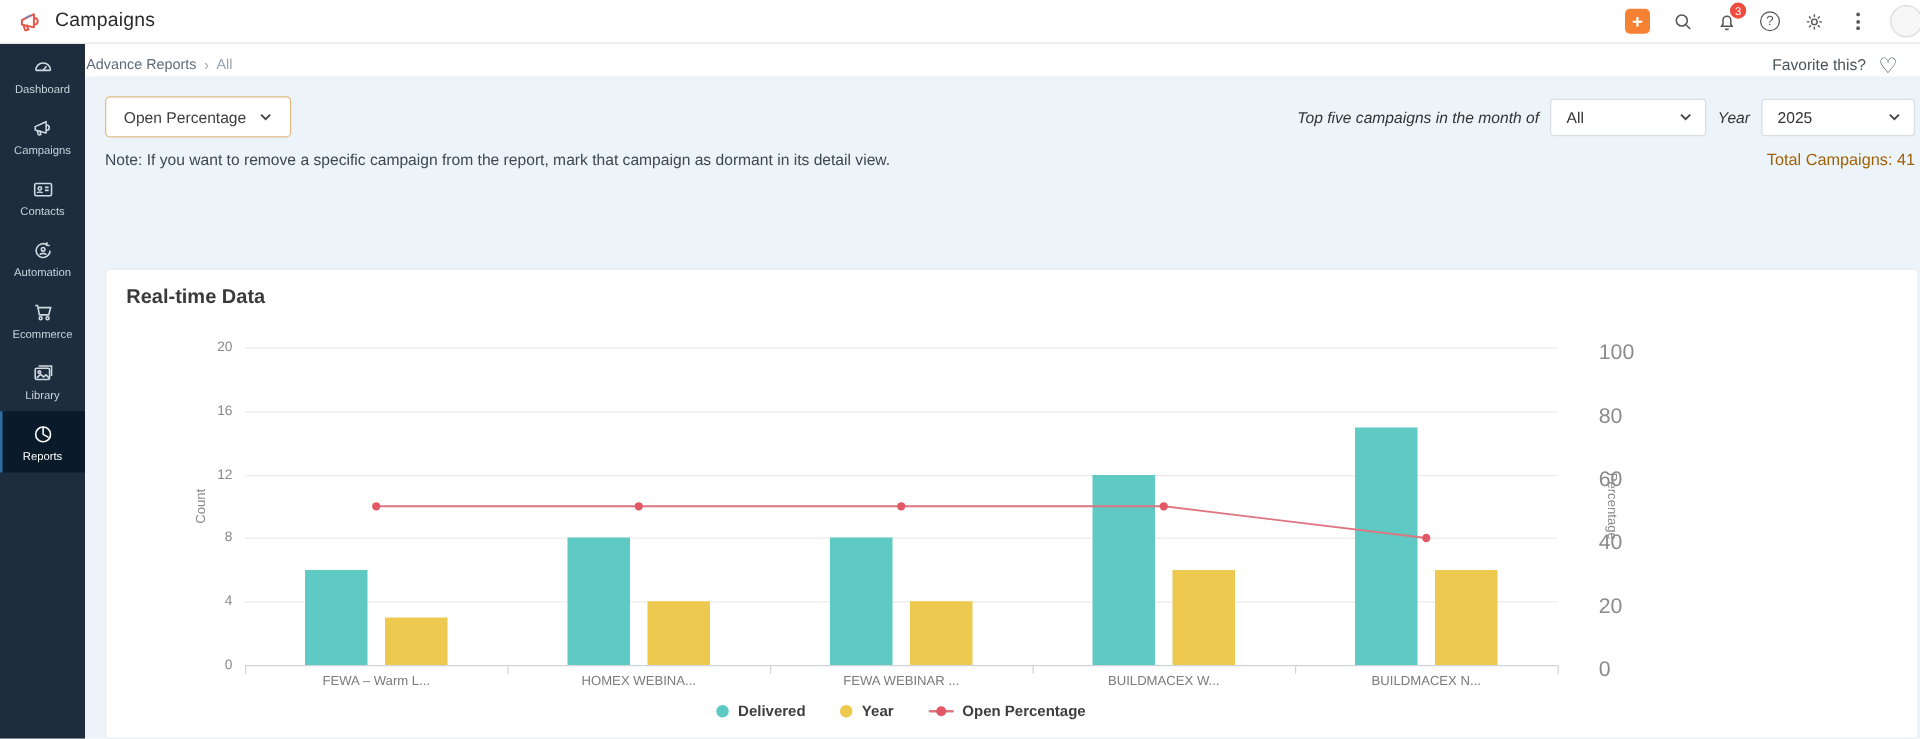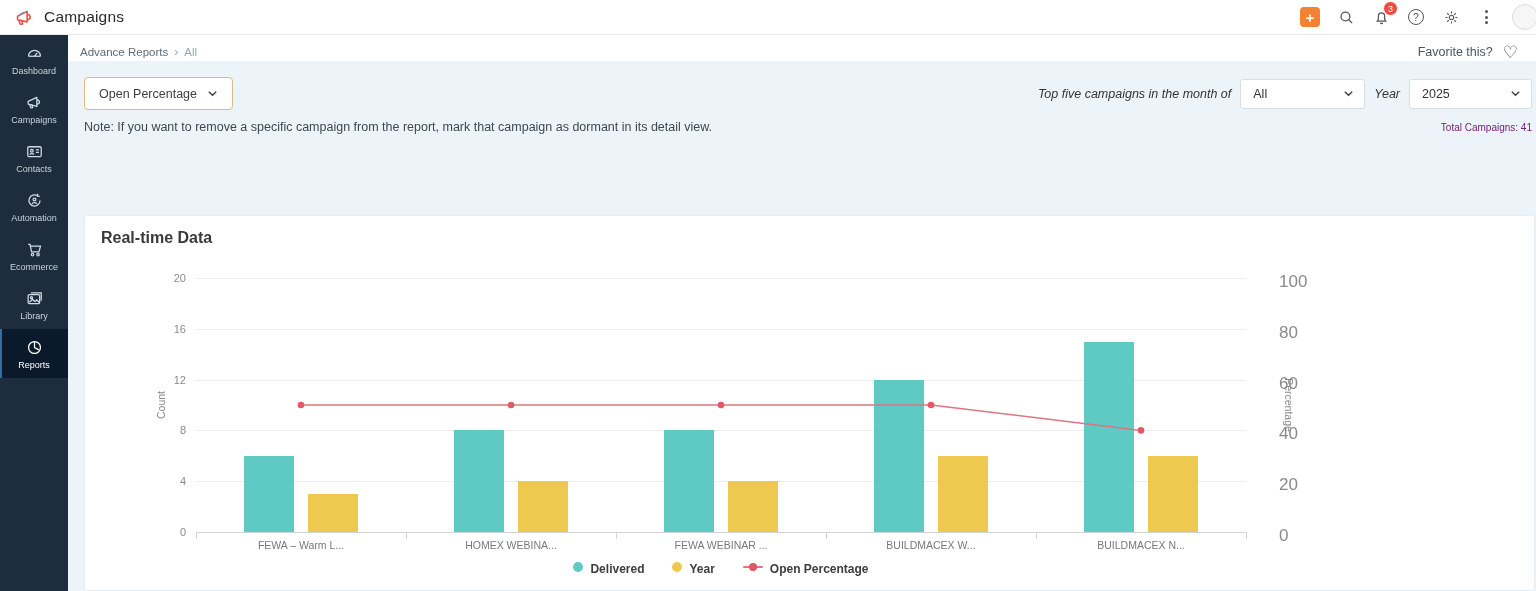--- a/index.html
+++ b/index.html
@@ -35,21 +35,21 @@
   .side-item { height:49px; display:flex; flex-direction:column; align-items:center;
                justify-content:center; gap:3px; cursor:pointer; color:#cfd9e2; }
   .side-item svg { width:19px; height:19px; }
   .side-item .slabel { font-size:9px; color:#c9d3dc; }
   .side-item.active { background:#0a1a2a; box-shadow:inset 2px 0 0 #2d6ea5; }
   .side-item.active .slabel { color:#fff; }
   .side-item.active svg { color:#fff; }
 
   
   .content { position:absolute; left:68px; top:35px; width:1468px; height:556px; background:#edf4f9; }
-  .header-white { background:#fff; padding:8px 16px 0 12px; }
+  .header-white { background:#fff; padding:8px 16px 0 1px; }
   .crumb-row { display:flex; justify-content:space-between; align-items:center; height:18px; }
   .crumbs { font-size:11.5px; color:#5f6b76; display:flex; gap:6px; align-items:center; }
   .crumb-sep { color:#a0a8b0; font-size:12px; }
   .crumb-last { color:#9aa5ad; }
   .fav-wrap { display:flex; align-items:center; gap:10px; padding-right:2px; }
   .fav-label { font-size:12.5px; color:#4a545c; }
   .heart { font-size:17px; color:#3e4852; cursor:pointer; line-height:1; }
   .page-title { font-size:17.5px; font-weight:600; color:#333; margin-top:9px; }
   .tabs { display:flex; gap:34px; margin-top:15px; }
   .tab { font-size:13.5px; color:#3e444a; padding-bottom:9px; cursor:pointer; border-bottom:3px solid transparent; }
@@ -61,36 +61,36 @@
   .filter-right { display:flex; align-items:center; gap:9px; }
   .filter-label { font-size:12.5px; color:#333;font-style:italic; }
   .sel { display:flex; align-items:center; justify-content:space-between; background:#fff;
          border:1px solid #d9dee2; border-radius:3px; height:30px; padding:0 10px 0 12px;
          font-size:12.5px; color:#333; cursor:pointer; }
   .sel.month { width:125px; }
   .sel.year { width:123px; }
   .chev svg { width:11px; height:11px; display:block; color:#444; }
   .note-row { display:flex; justify-content:space-between; align-items:center; padding:10px 4px 0 16px; }
   .note-text { font-size:12.5px; color:#3c4852; }
-  .total-text { font-size:10px; color:#701a75; }
+  .total-text { font-size:13px; color:#a16207; }
 
   
   .chart-card { position:absolute; left:16px; top:180px; width:1451px; height:376px; background:#fff;
                 border:1px solid #e6edf2; border-radius:3px; }
   .chart-title { position:absolute; left:16px; top:13px; font-size:16px; font-weight:600; color:#3a3a3a; }
   .gridline { position:absolute; height:1px; background:#ececec; }
   .axisline { position:absolute; height:1px; background:#cfd6da; }
   .ytick-l { position:absolute; width:50px; text-align:right; font-size:11px; color:#8a8a8a; }
   .ytick-r { position:absolute; font-size:17px; color:#8a8a8a;margin-left:24px; }
   .cat-tick { position:absolute; width:1px; height:7px; background:#d4d4d4; }
   .bar { position:absolute; }
   .xlabel { position:absolute; width:200px; text-align:center; font-size:10.5px; color:#7a7a7a; }
   .axis-title { position:absolute; font-size:10.5px; color:#8a8a8a; white-space:nowrap; }
   .legend { position:absolute; display:flex; justify-content:center; align-items:center; gap:28px; }
-  .legend-item { display:flex; align-items:flex-start; gap:7px; cursor:pointer; }
+  .legend-item { display:flex; align-items:center; gap:7px; cursor:pointer; }
   .legend-label { font-size:12px; font-weight:600; color:#3e3e3e; }
   .dotmark { width:10px; height:10px; border-radius:50%; }
   .linemark { position:relative; width:20px; height:10px; }
   .linemark .ln { position:absolute; left:0; top:4px; width:20px; height:2px; border-radius:1px; }
   .linemark .dt { position:absolute; left:6px; top:1px; width:8px; height:8px; border-radius:50%; }
 </style>
 </head>
 <body>
 
 <div class="topbar">

